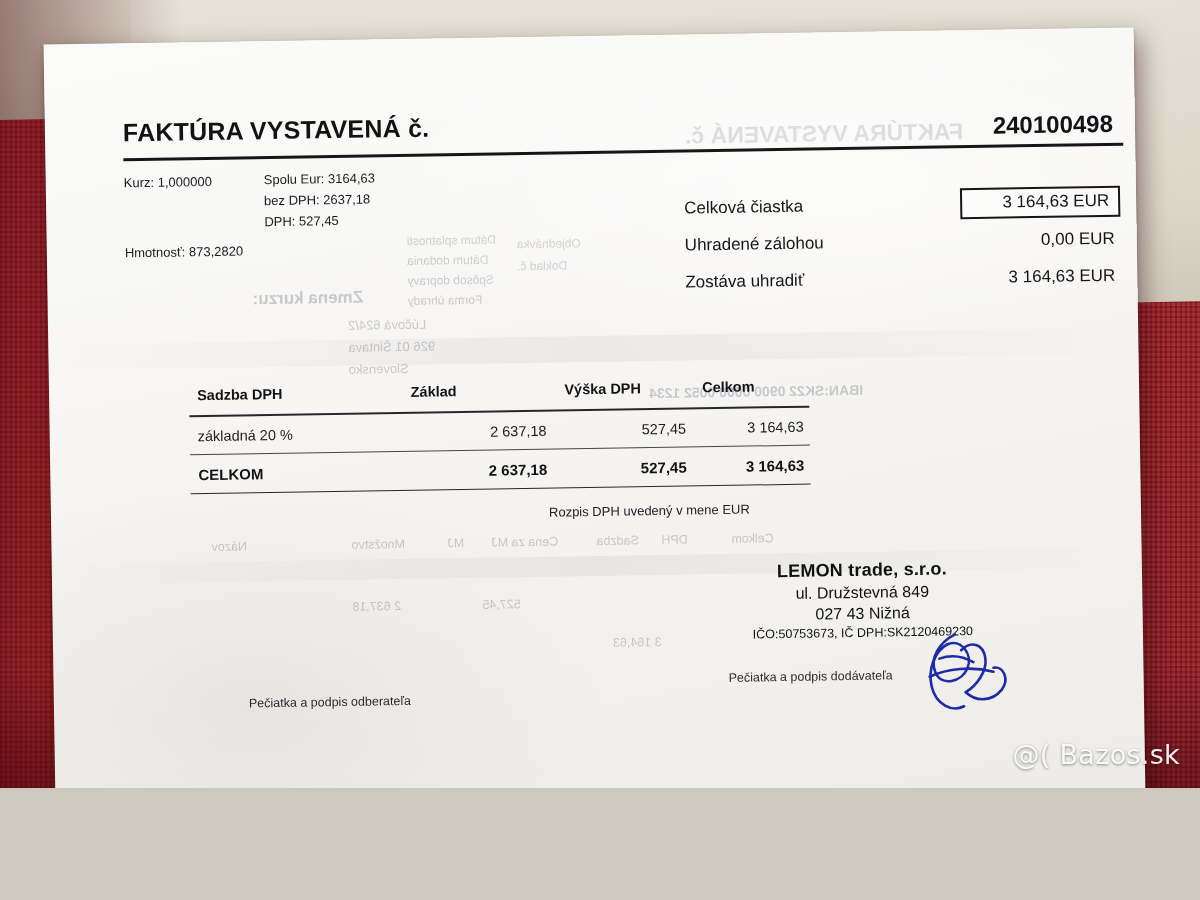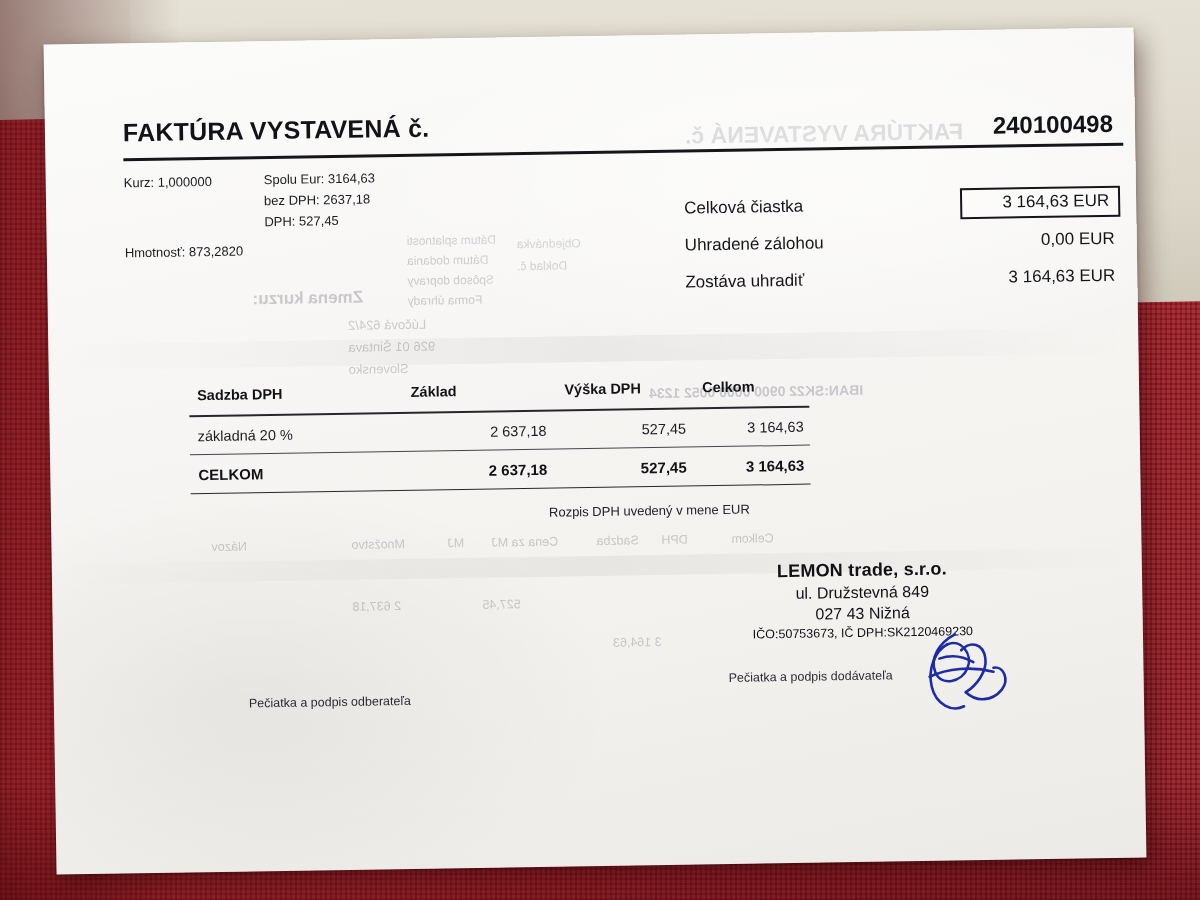--- a/index.html
+++ b/index.html
@@ -10,21 +10,21 @@
     width: 1200px;
     height: 900px;
     overflow: hidden;
     font-family: "Liberation Sans", sans-serif;
     background: #cdc9bf;
   }
 
   #scene {
     position: relative;
     width: 1200px;
-    height: 900px;
+    height: 788px;
     overflow: hidden;
   }
 
   
   .bg-cloth {
     position: absolute;
     inset: 0;
     background:
       repeating-linear-gradient(90deg, rgba(0,0,0,0.10) 0 2px, rgba(255,255,255,0.05) 2px 5px),
       repeating-linear-gradient(0deg, rgba(0,0,0,0.10) 0 2px, rgba(255,255,255,0.05) 2px 5px),
@@ -372,14 +372,15 @@
           <path d="M118 40 C 128 30, 140 34, 142 48 C 144 62, 132 76, 122 82"></path>
           <path d="M86 66 C 104 58, 128 56, 150 62"></path>
           <path d="M122 82 C 132 92, 148 92, 158 80 C 166 70, 160 56, 150 58"></path>
           <path d="M96 48 C 108 44, 120 46, 130 52"></path>
         </g>
       </svg>
 
     </div>
   </div>
 
+  <div class="watermark">@( Bazos.sk</div>
 
 </div>
 
 </body></html>

